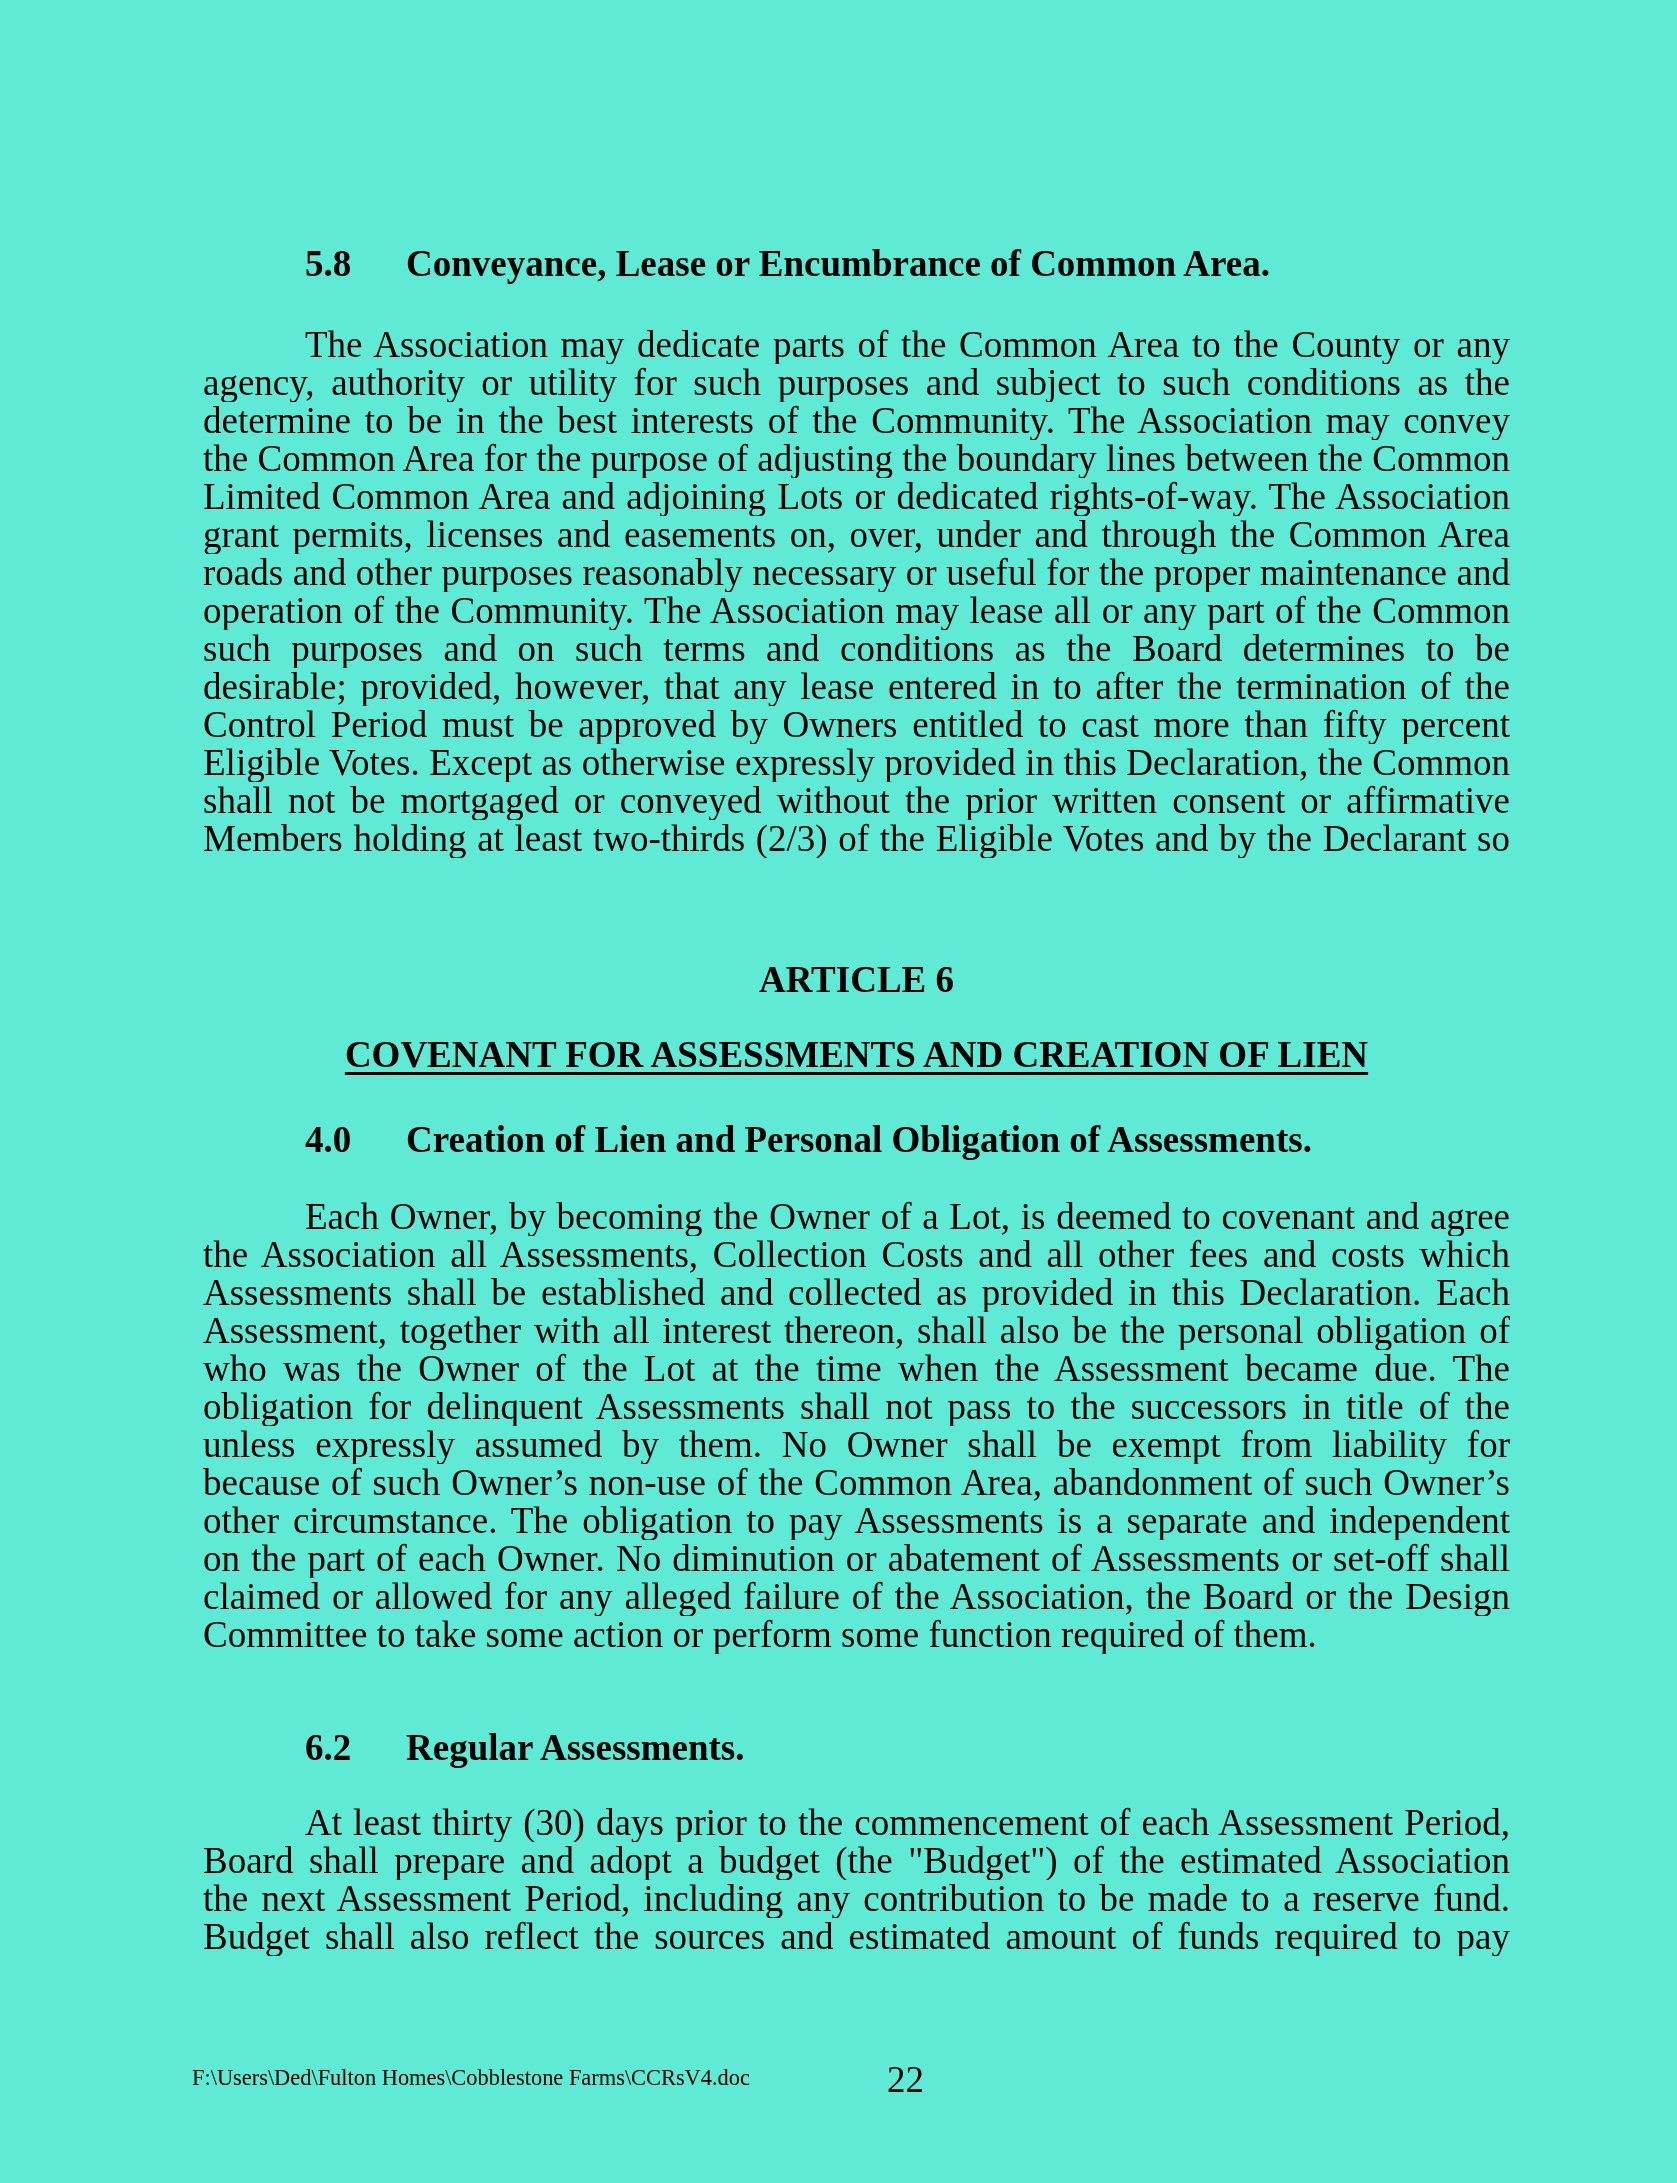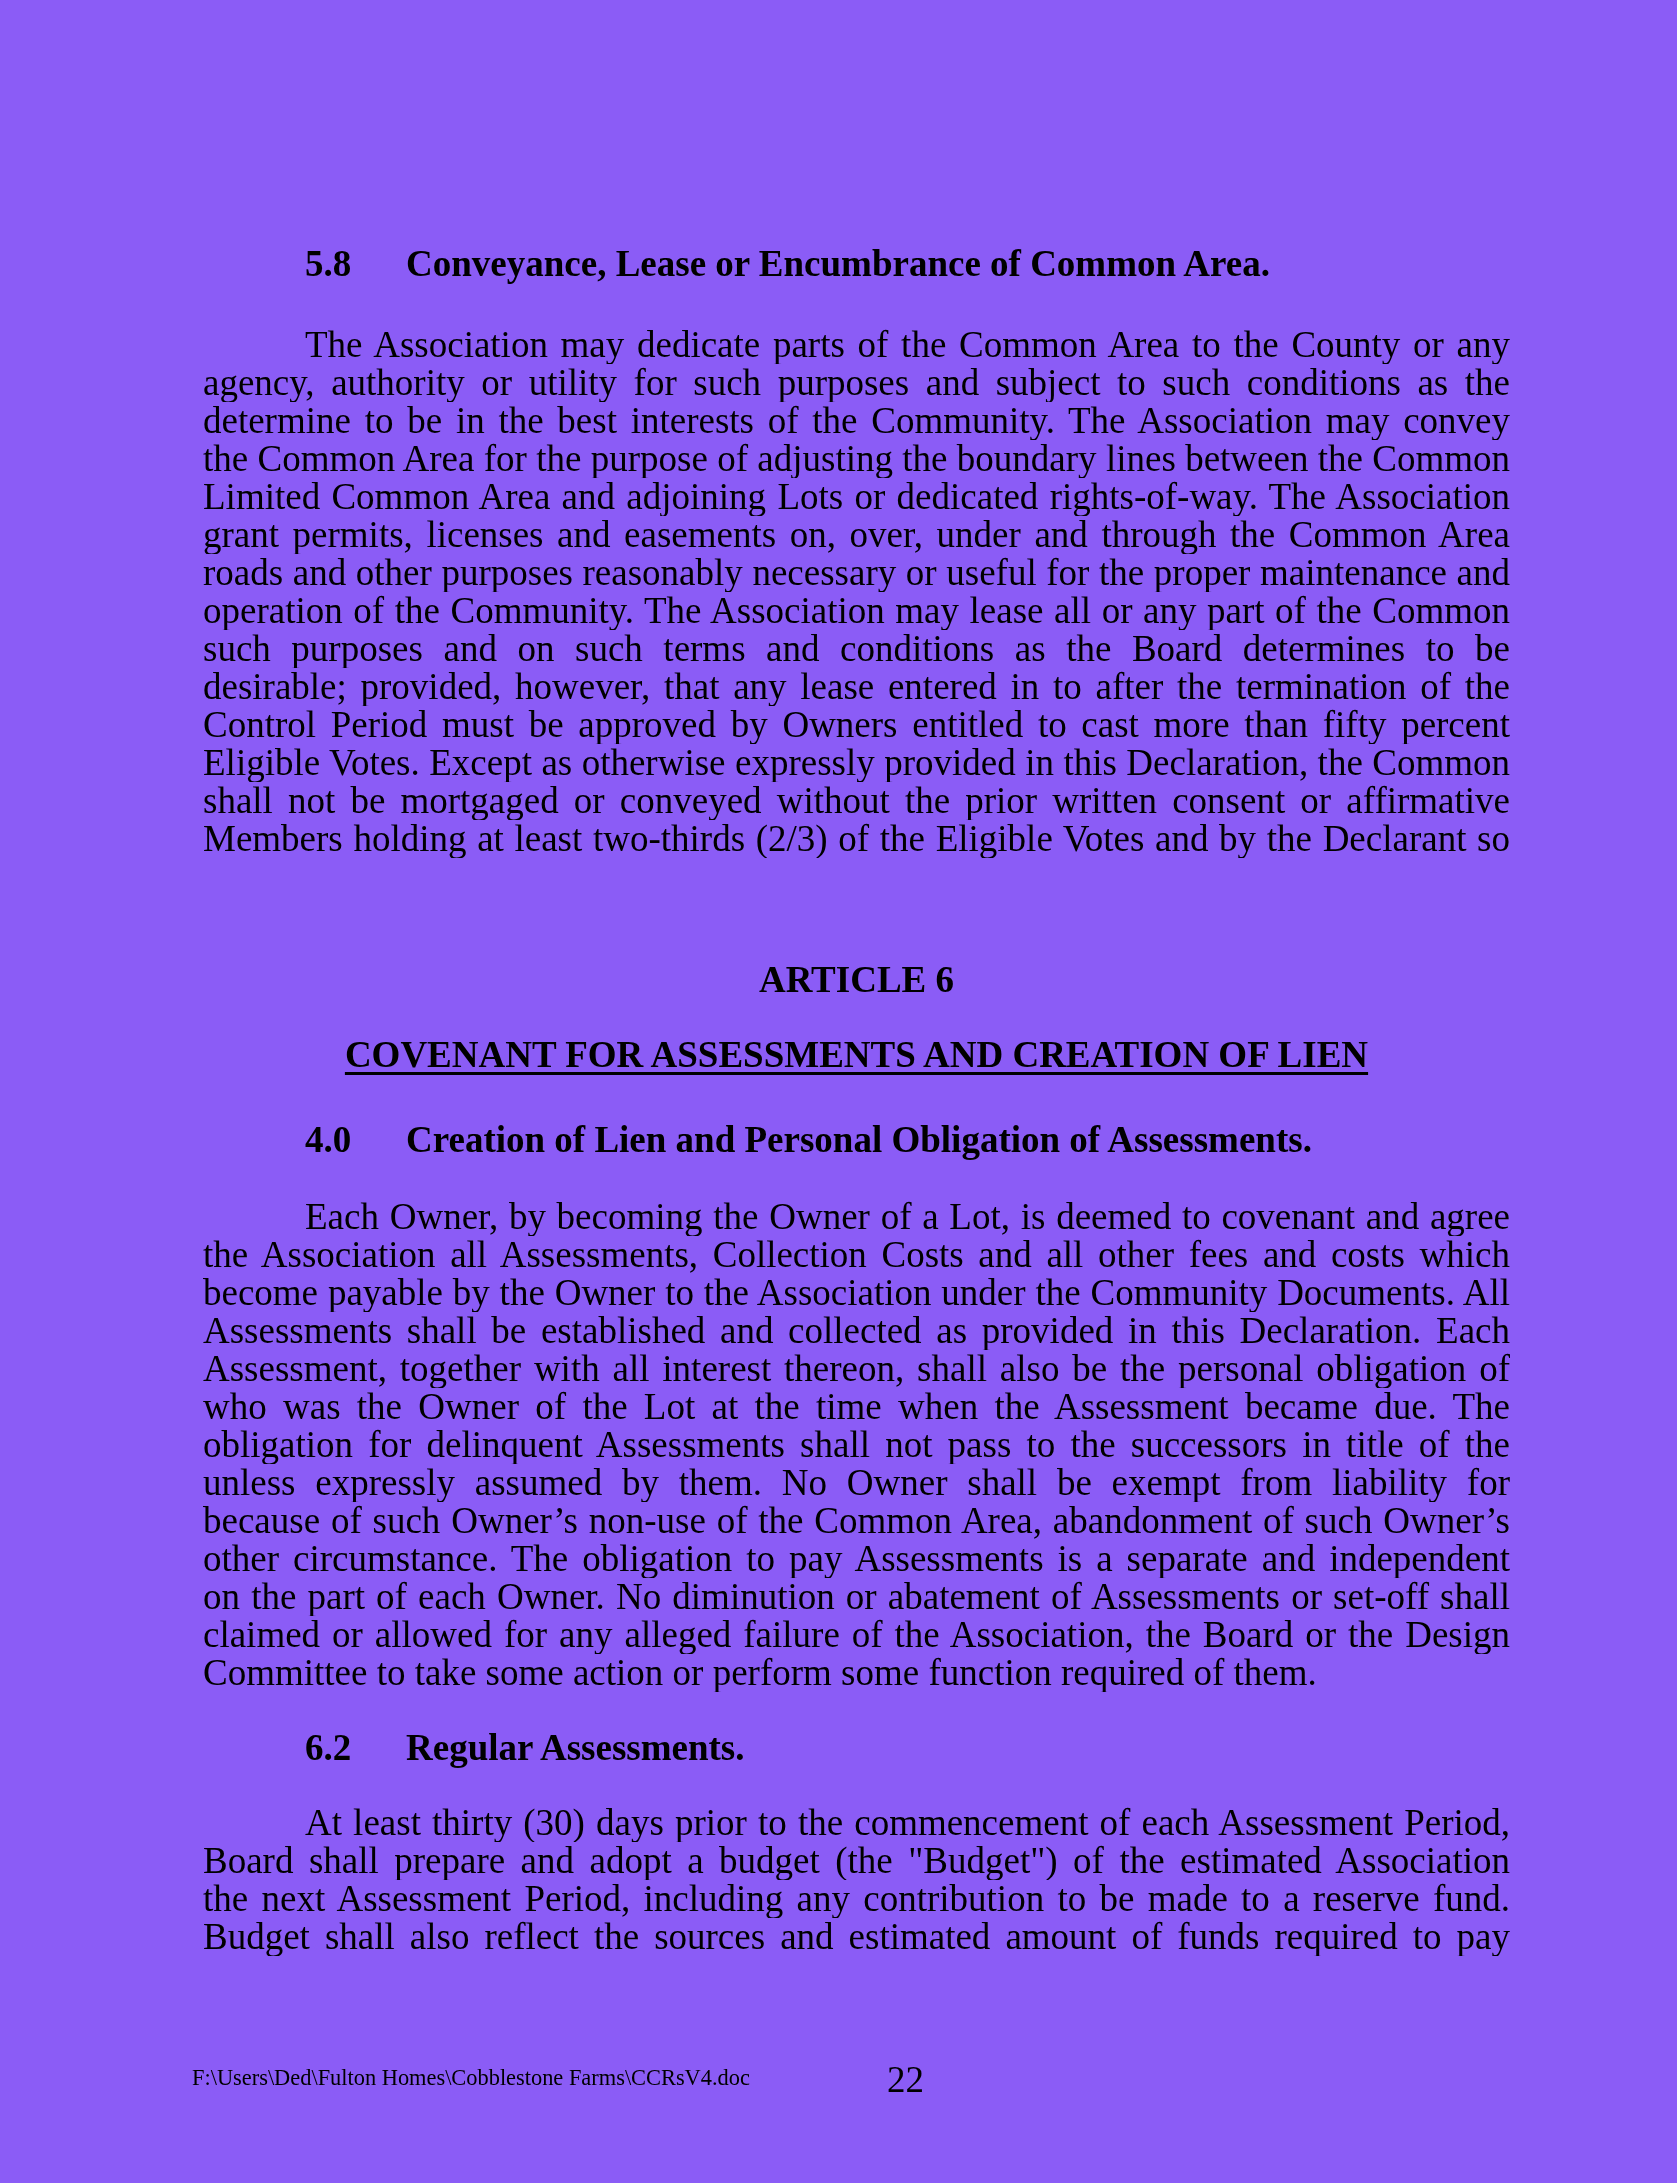--- a/index.html
+++ b/index.html
@@ -12,21 +12,21 @@
     height: 2183px;
     position: relative;
     overflow: hidden;
     color: #000000;
     font-family: "Liberation Serif", "DejaVu Serif", serif;
   }
   .page {
     position: absolute;
     left: 0; top: 0;
     width: 1677px; height: 2183px;
-    background: #8b5cf6;
+    background: #5eead4;
   }
 
   
   .sec-heading {
     position: absolute;
     left: 305px;
     font-size: 37px;
     font-weight: bold;
     line-height: 38px;
     white-space: nowrap;
@@ -151,21 +151,20 @@
   </div>
 
   <div class="sec-heading" style="top: 1121px;">
     <span class="sec-num">4.0</span>
     <span class="sec-title"><span class="ul">Creation of Lien and Personal Obligation of Assessments</span><span>.</span></span>
   </div>
 
   <div class="para" id="p61" style="top: 1198px;">
       <div class="line first"><span>Each Owner, by becoming the Owner of a Lot, is deemed to covenant and agree to pay to</span></div>
       <div class="line"><span>the Association all Assessments, Collection Costs and all other fees and costs which may</span></div>
-      <div class="line"><span>become payable by the Owner to the Association under the Community Documents.  All</span></div>
       <div class="line"><span>Assessments shall be established and collected as provided in this Declaration.  Each</span></div>
       <div class="line"><span>Assessment, together with all interest thereon, shall also be the personal obligation of the Person</span></div>
       <div class="line"><span>who was the Owner of the Lot at the time when the Assessment became due.  The personal</span></div>
       <div class="line"><span>obligation for delinquent Assessments shall not pass to the successors in title of the Owner</span></div>
       <div class="line"><span>unless expressly assumed by them. No Owner shall be exempt from liability for Assessments</span></div>
       <div class="line"><span>because of such Owner’s non-use of the Common Area, abandonment of such Owner’s Lot or</span></div>
       <div class="line"><span>other circumstance.  The obligation to pay Assessments is a separate and independent obligation</span></div>
       <div class="line"><span>on the part of each Owner.  No diminution or abatement of Assessments or set-off shall be</span></div>
       <div class="line"><span>claimed or allowed for any alleged failure of the Association, the Board or the Design Review</span></div>
       <div class="line last"><span>Committee to take some action or perform some function required of them.</span></div>

